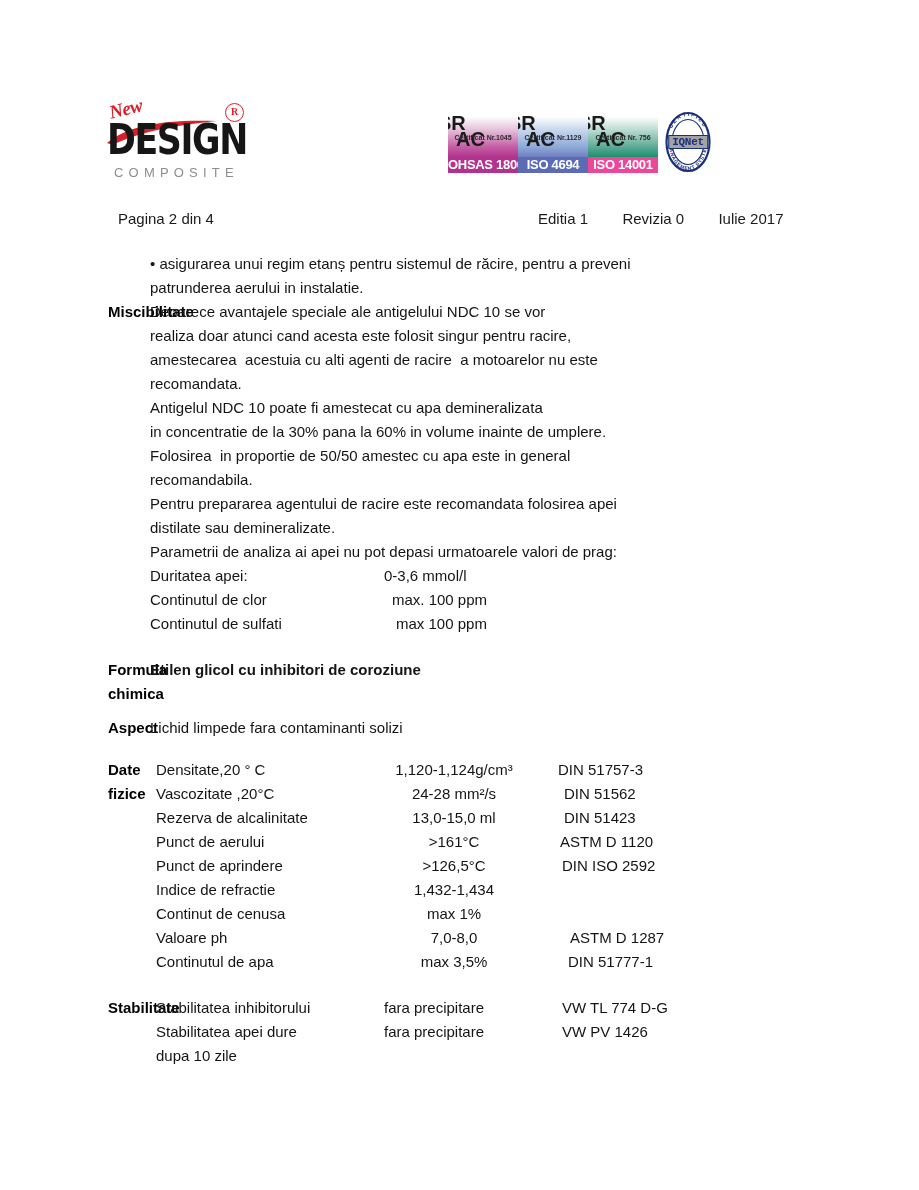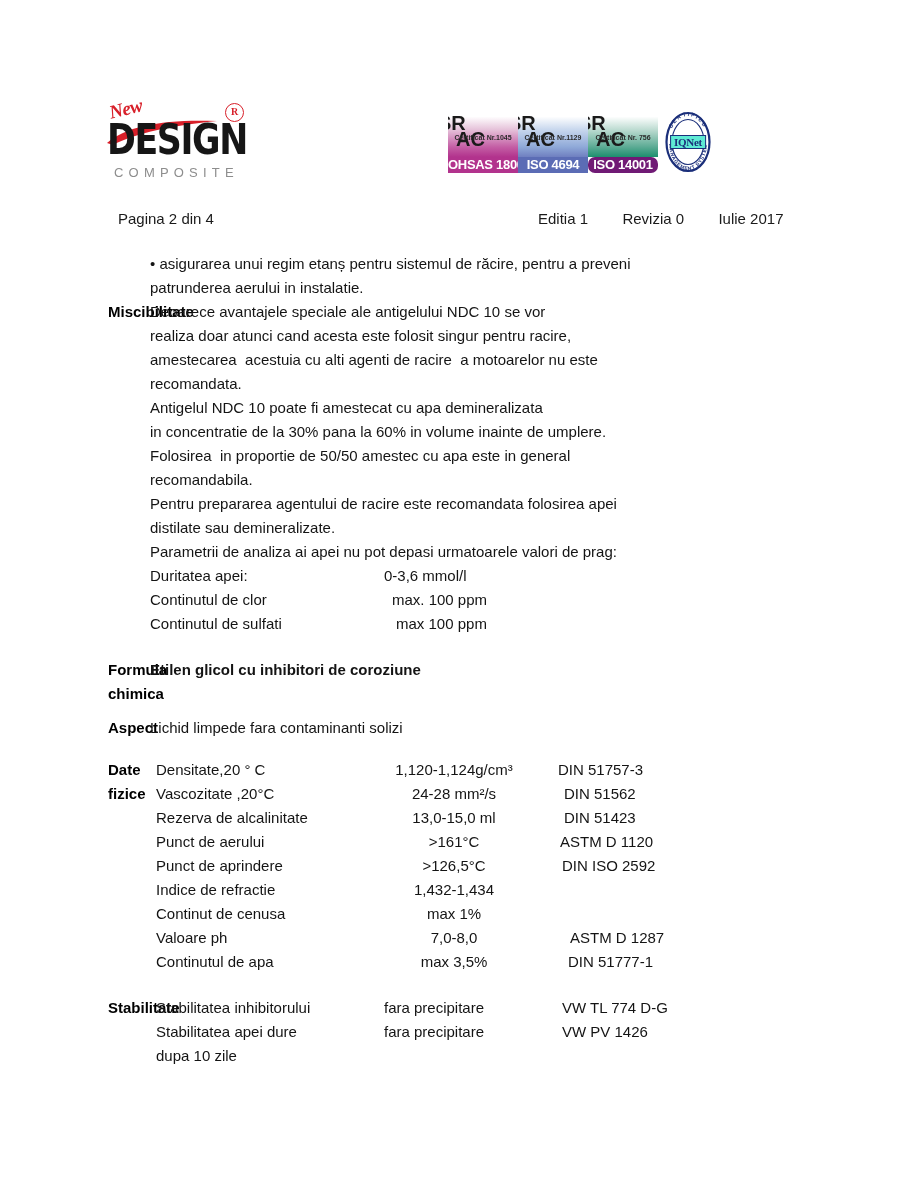--- a/index.html
+++ b/index.html
@@ -161,38 +161,38 @@
     text-align: center;
     font-size: 13px;
     font-weight: bold;
     color: #ffffff;
     white-space: nowrap;
     font-family: "Liberation Sans", sans-serif;
     letter-spacing: -0.3px;
   }
   .srac-1 .srac-std { background: #b2338d; }
   .srac-2 .srac-std { background: #5b6cb5; }
-  .srac-3 .srac-std { background: #701a75; border-radius: 7px; }
+  .srac-3 .srac-std { background: #ec4899; }
 
   .iqnet {
     position: relative;
     width: 56px;
     height: 62px;
     margin-left: 2px;
   }
   .iqnet-label {
     position: absolute;
     left: 50%;
     top: 50%;
     transform: translate(-50%, -50%);
-    font-family: Liberation Serif, serif;
+    font-family: Liberation Mono, monospace;
     font-weight: bold;
     font-size: 11px;
     color: #1b2f7a;
-    background: #5eead4;
+    background: #a3a3a3;
     border: 1.2px solid #1b2f7a;
     padding: 0px 3px;
     white-space: nowrap;
     letter-spacing: -0.3px;
   }
 
   
   .meta-left {
     position: absolute;
     left: 118px;

